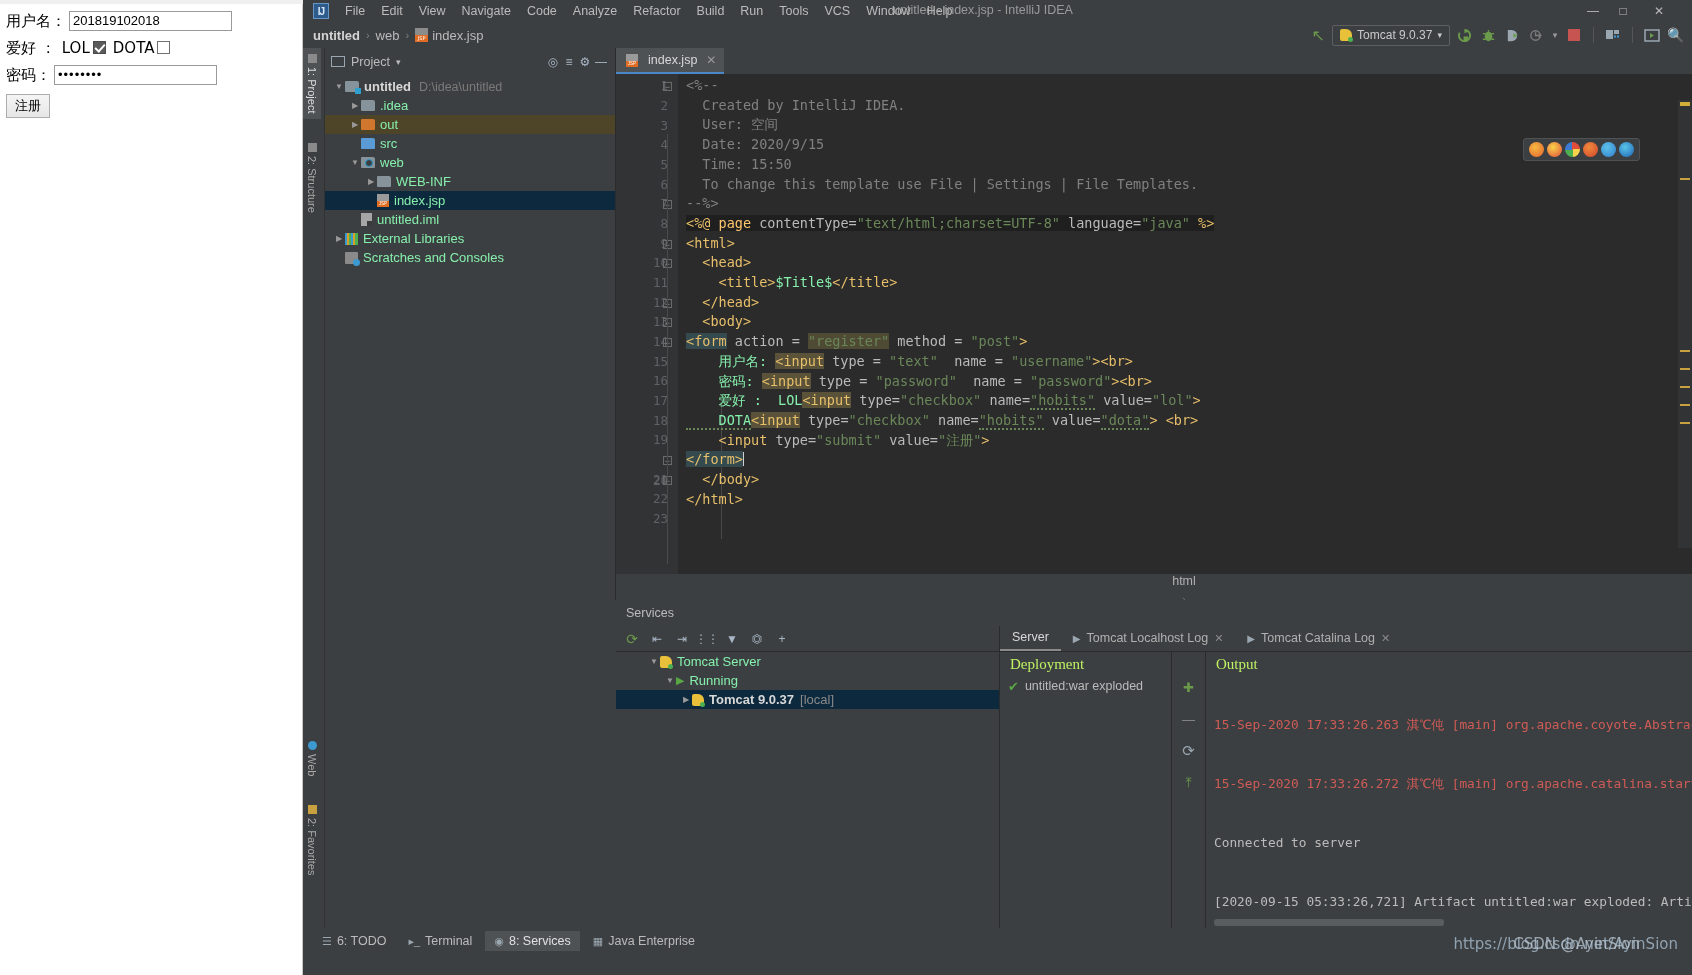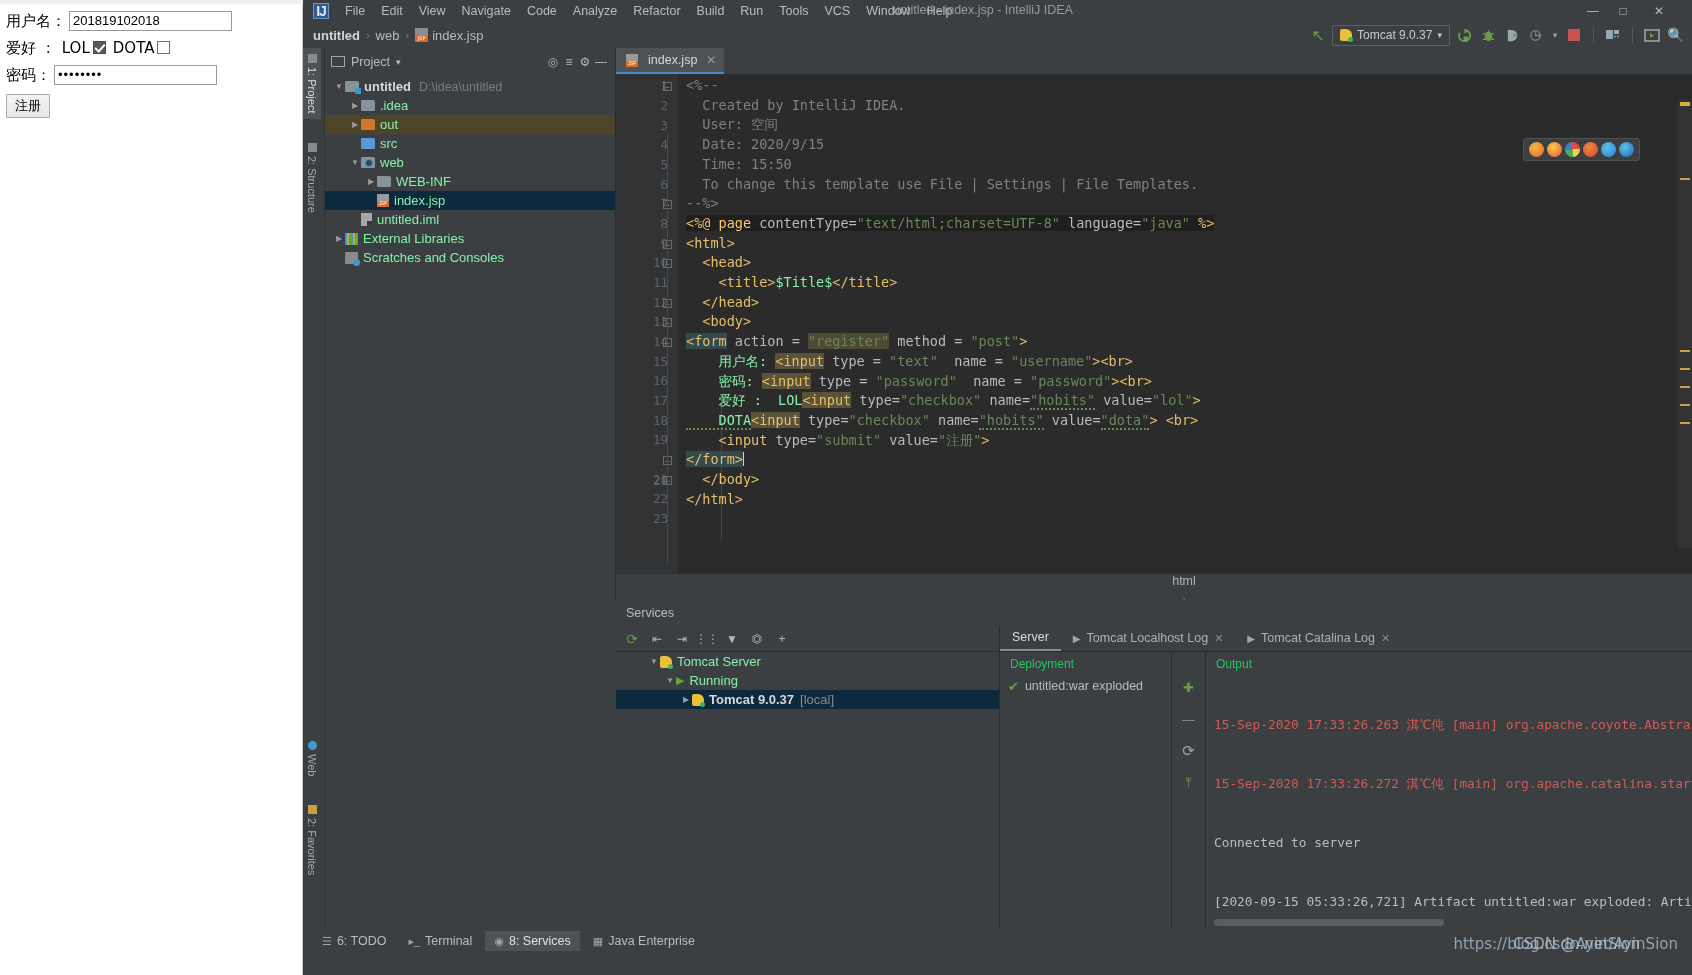--- a/index.html
+++ b/index.html
@@ -28,21 +28,21 @@
     font-family:"DejaVu Sans",sans-serif; cursor:pointer;}
 
   
   #idea-window{ position:absolute; left:303px; top:0; width:1389px; height:975px;
     background:#3c3f41; color:#bbbbbb; font-size:12.5px; }
 
   
   #menubar{ position:absolute; left:0; top:0; width:1389px; height:22px; background:#3c3f41;
     display:flex; align-items:center; }
   #idea-logo{ width:16px; height:16px; margin:0 8px 0 10px; background:#2d5b8c;
-     border:1px solid #6897c7; color:#d8e8f8; font-size:14px; font-weight:bold;
+     border:1px solid #6897c7; color:#d8e8f8; font-size:10px; font-weight:bold;
      display:flex; align-items:center; justify-content:center; letter-spacing:-1px;}
   .menu-item{ padding:2px 8px; color:#bbbbbb; font-size:12.5px; cursor:default;
      font-family:"Liberation Sans",sans-serif;}
   #window-title{ position:absolute; left:590px; top:3px; color:#9a9a9a; font-size:12.5px;}
   .wbtn{ position:absolute; top:2px; width:26px; height:18px; color:#b8b8b8;
      text-align:center; font-size:12px; line-height:18px; cursor:pointer;}
   #win-min{ right:86px;} #win-max{ right:56px;} #win-close{ right:20px;}
 
   
   #navbar{ position:absolute; left:0; top:22px; width:1389px; height:26px; background:#3c3f41;
@@ -162,21 +162,21 @@
   #svc-tree{ position:absolute; top:26px; left:0; right:0; bottom:0; font-size:13px;}
   .srow{ height:19px; display:flex; align-items:center; white-space:nowrap; cursor:pointer;}
   .srow.sel{ background:#0d293e;}
   #svc-right{ flex:1; position:relative;}
   #svc-tabs{ height:26px; display:flex; align-items:flex-end; gap:0; border-bottom:1px solid #2b2b2b;}
   .svc-tab{ height:26px; display:flex; align-items:center; gap:6px; padding:0 12px;
      color:#b0b0b0; font-size:12.5px; cursor:pointer;}
   .svc-tab.active{ color:#d8d8d8; border-bottom:2px solid #8a8a8a;}
   #svc-content{ position:absolute; top:26px; left:0; right:0; bottom:0; display:flex;}
   #deploy-col{ width:172px; border-right:1px solid #2b2b2b; position:relative;}
-  .col-head{ height:24px; display:flex; align-items:center; padding-left:10px; color:#22c55e; font-size:12px;}
+  .col-head{ height:24px; display:flex; align-items:center; padding-left:10px; color:#bef264; font-size:15px;font-family:Liberation Serif, serif;}
   #deploy-item{ display:flex; align-items:center; gap:6px; padding-left:8px; font-size:12.5px; color:#bbb; height:20px;}
   #deploy-actions{ width:34px; border-right:1px solid #2b2b2b; padding-top:26px; display:flex;
      flex-direction:column; align-items:center; gap:14px; }
   .dact{ width:18px;height:18px; display:flex;align-items:center;justify-content:center;
      color:#6a9a4a; font-size:13px; cursor:pointer;}
   #output-col{ flex:1; position:relative;}
   #log{ position:absolute; top:24px; left:8px; right:18px; bottom:16px; overflow:hidden;
      font-family:"DejaVu Sans Mono", monospace; font-size:12.8px; line-height:19.6px; white-space:pre;}
   .lg-red{ color:#cf5b56;}
   .lg-gray{ color:#bbbbbb;}

